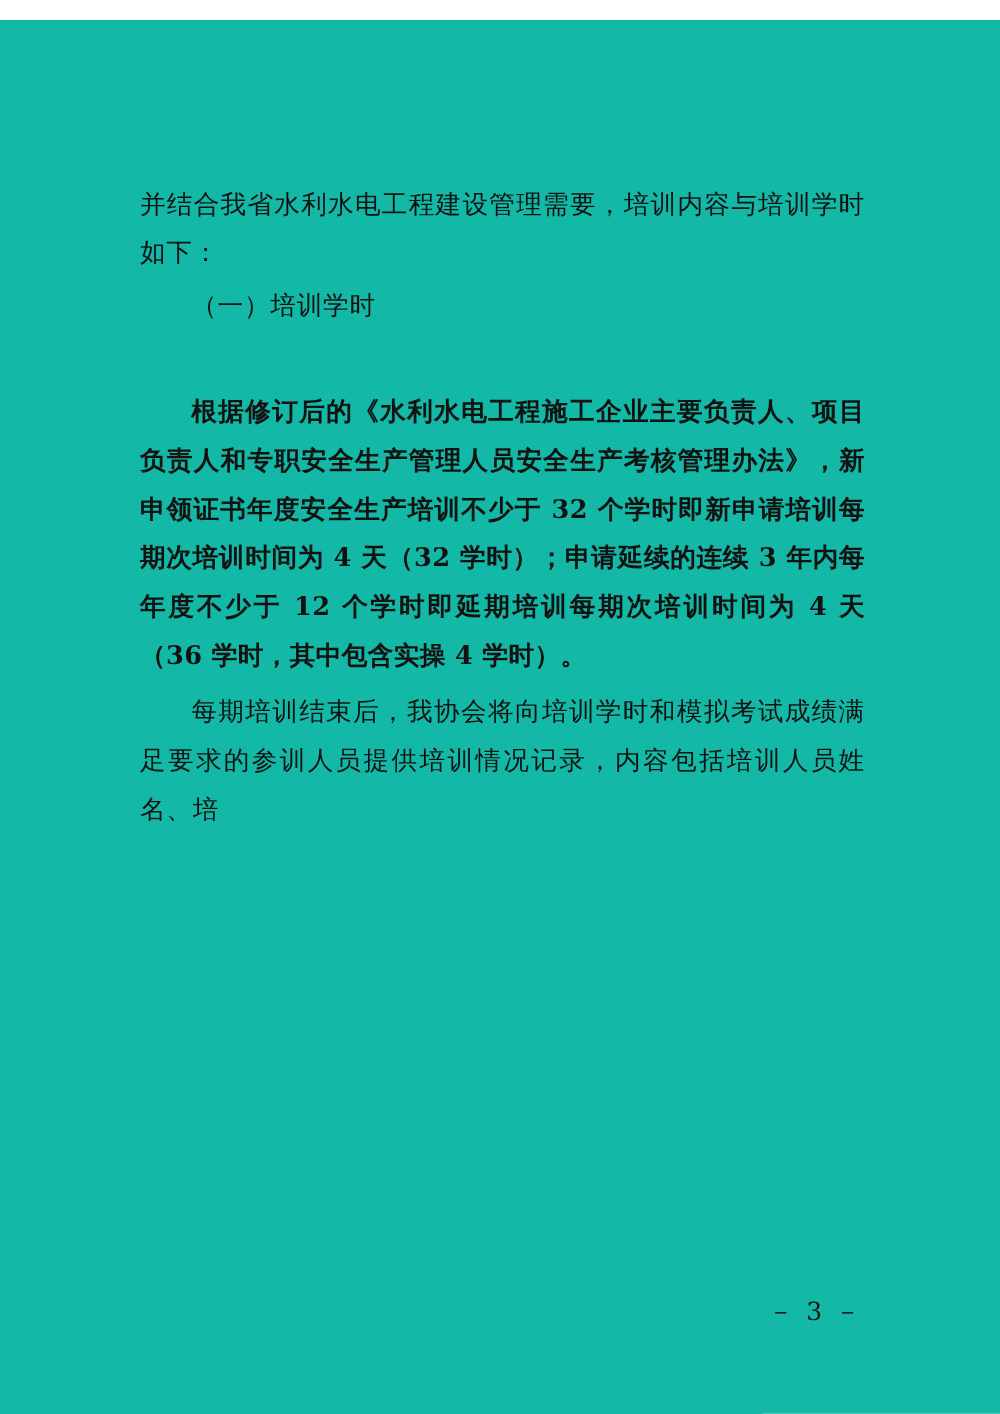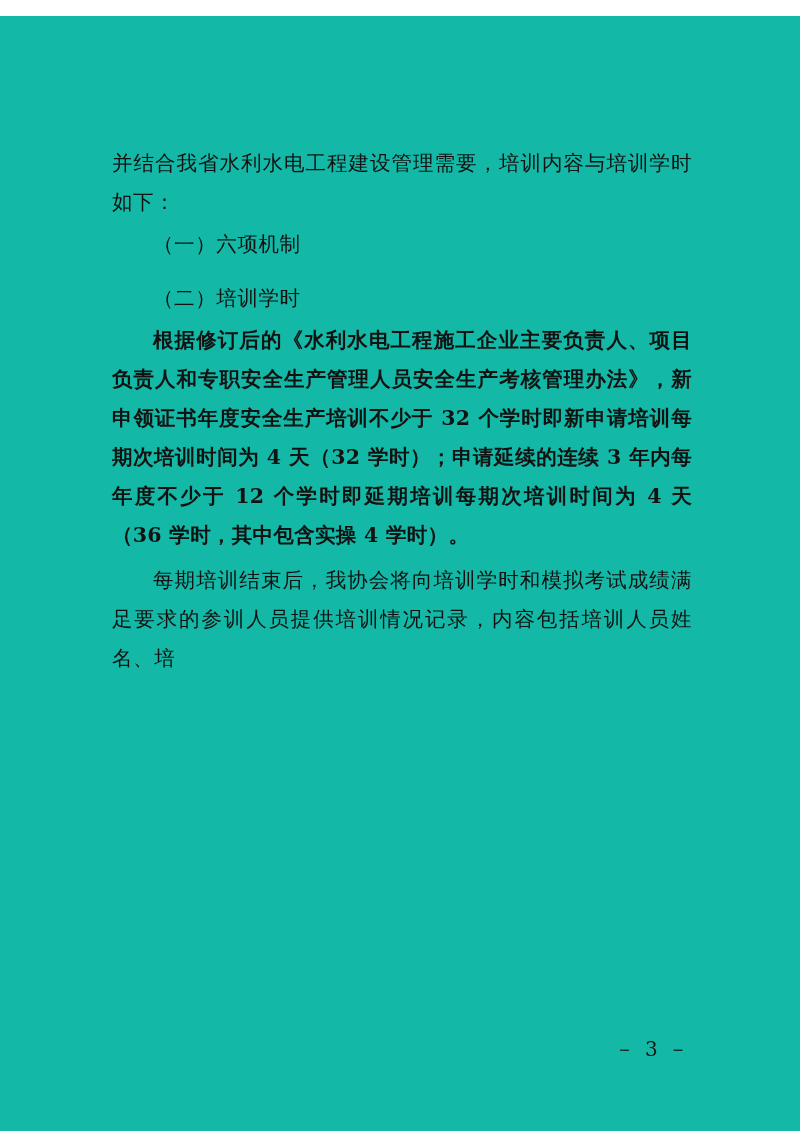--- a/index.html
+++ b/index.html
@@ -36,20 +36,21 @@
     text-justify: inter-ideograph;
     margin: 0 0 0 0;
     color: #121212;
   }
   .para.indent {
     text-indent: 41px;
   }
   .para.bold {
     font-weight: 700;
     letter-spacing: 0.3px;
+    margin-top: 28px;
   }
   .gap-sm { height: 3px; }
   .gap-md { height: 6px; }
   .page-number {
     position: absolute;
     right: 110px;
     bottom: 84px;
     font-size: 20px;
     letter-spacing: 2px;
     color: #141414;
@@ -58,28 +59,27 @@
 </style>
 </head>
 <body>
 
 <div class="page">
   <div class="content">
 
     <p class="para">并结合我省水利水电工程建设管理需要，培训内容与培训学时如下：</p>
     <div class="gap-sm"></div>
 
-    <p class="para indent">（一）六项机制</p>
+    <p class="para indent">（一）培训学时</p>
     <div class="gap-sm"></div>
 
     <div class="gap-md"></div>
 
     <div class="gap-md"></div>
 
-    <p class="para indent">（二）培训学时</p>
     <div class="gap-sm"></div>
 
     <p class="para indent bold">根据修订后的《水利水电工程施工企业主要负责人、项目负责人和专职安全生产管理人员安全生产考核管理办法》，新申领证书年度安全生产培训不少于 32 个学时即新申请培训每期次培训时间为 4 天（32 学时）；申请延续的连续 3 年内每年度不少于 12 个学时即延期培训每期次培训时间为 4 天（36 学时，其中包含实操 4 学时）。</p>
     <div class="gap-md"></div>
 
     <p class="para indent">每期培训结束后，我协会将向培训学时和模拟考试成绩满足要求的参训人员提供培训情况记录，内容包括培训人员姓名、培</p>
 
   </div>
 
   <div class="page-number">－ 3 －</div>

